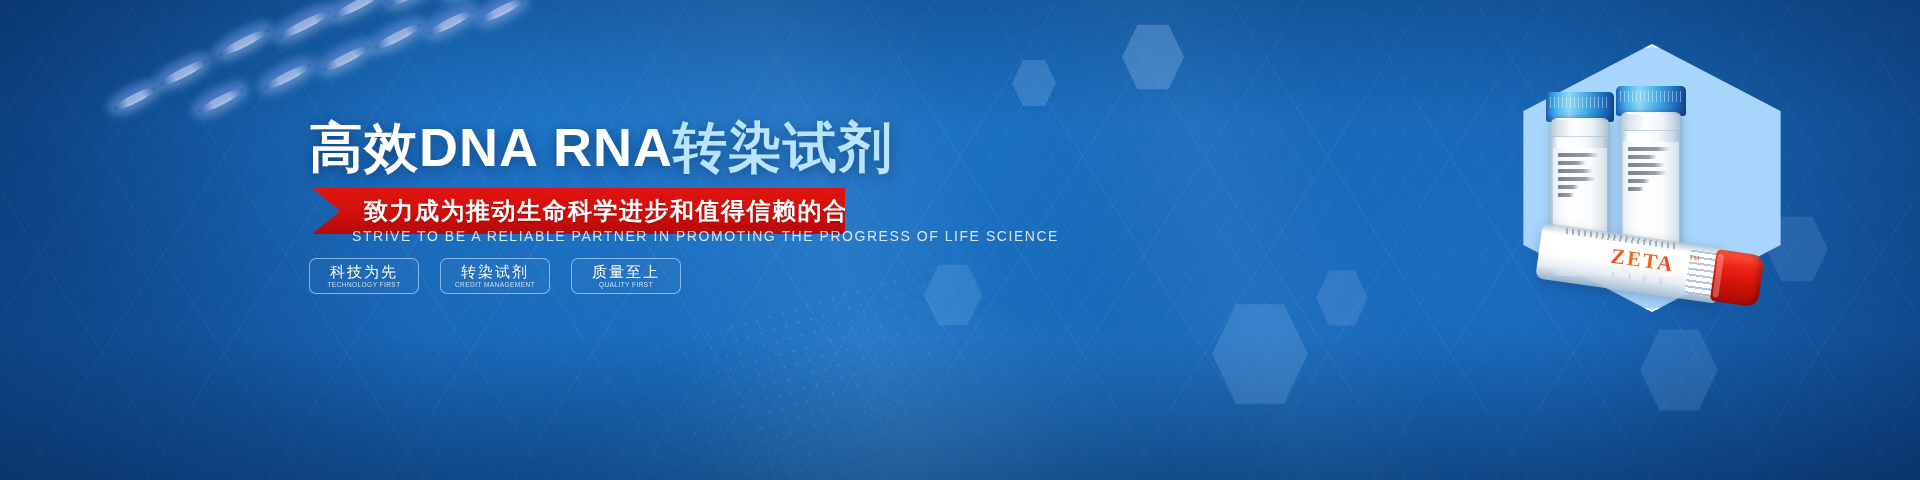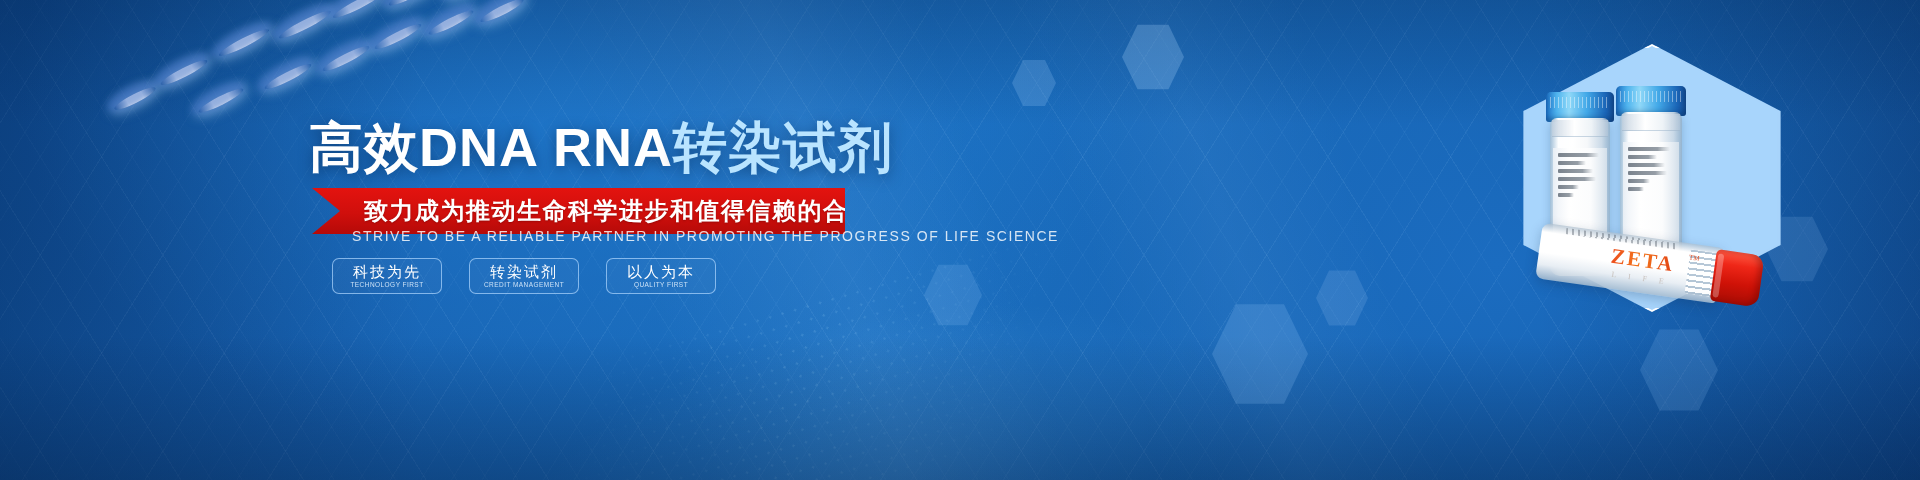--- a/index.html
+++ b/index.html
@@ -269,22 +269,22 @@
     width: 470px;
     text-align: center;
     color: rgba(255,255,255,.82);
     font-size: 14px;
     letter-spacing: 1.55px;
     white-space: nowrap;
   }
 
   
   .badges {
-    position: absolute; left: 332px; top: 258px;
-    display: flex; gap: 27px;
+    position: absolute; left: 309px; top: 258px;
+    display: flex; gap: 21px;
   }
   .badge {
     width: 110px; height: 36px;
     border: 1px solid rgba(175,215,255,.70);
     border-radius: 7px;
     display: flex; flex-direction: column;
     align-items: center; justify-content: center;
     background: rgba(255,255,255,.03);
   }
   .badge-cn {
@@ -401,19 +401,19 @@
     <div class="badges">
       <div class="badge">
         <span class="badge-cn">科技为先</span>
         <span class="badge-en">TECHNOLOGY FIRST</span>
       </div>
       <div class="badge">
         <span class="badge-cn">转染试剂</span>
         <span class="badge-en">CREDIT MANAGEMENT</span>
       </div>
       <div class="badge">
-        <span class="badge-cn">以人为本</span>
+        <span class="badge-cn">质量至上</span>
         <span class="badge-en">QUALITY FIRST</span>
       </div>
     </div>
 
   </div>
 </div>
 
 </body></html>

